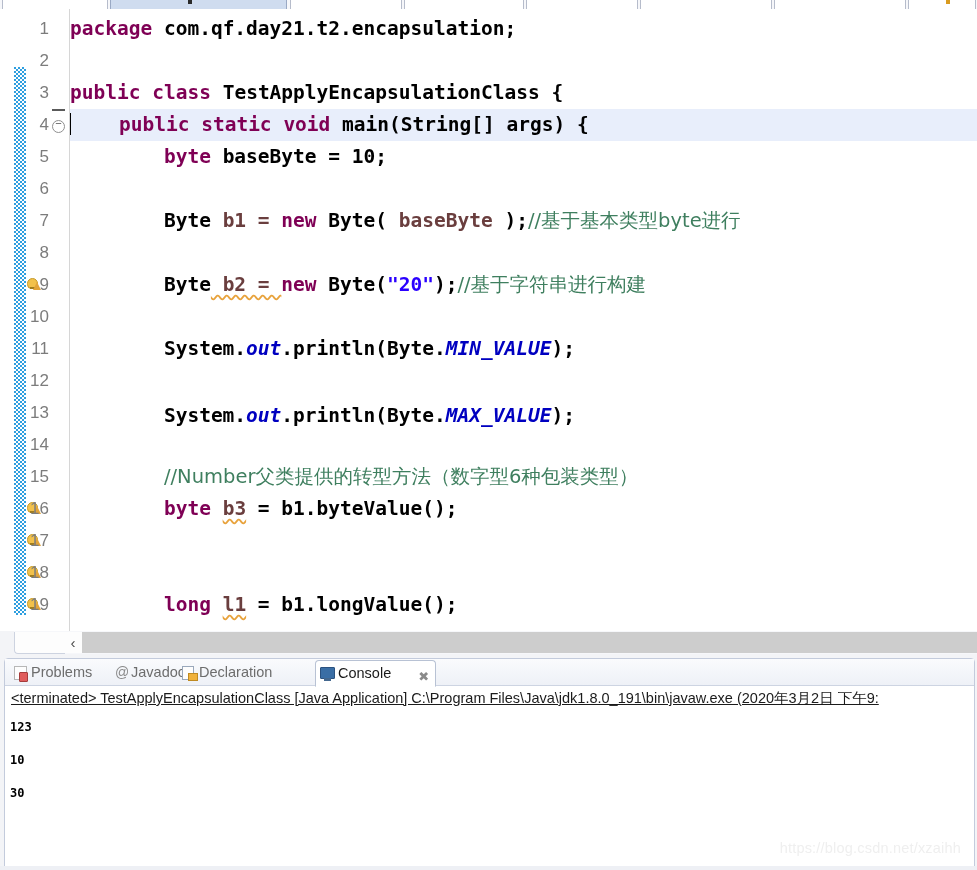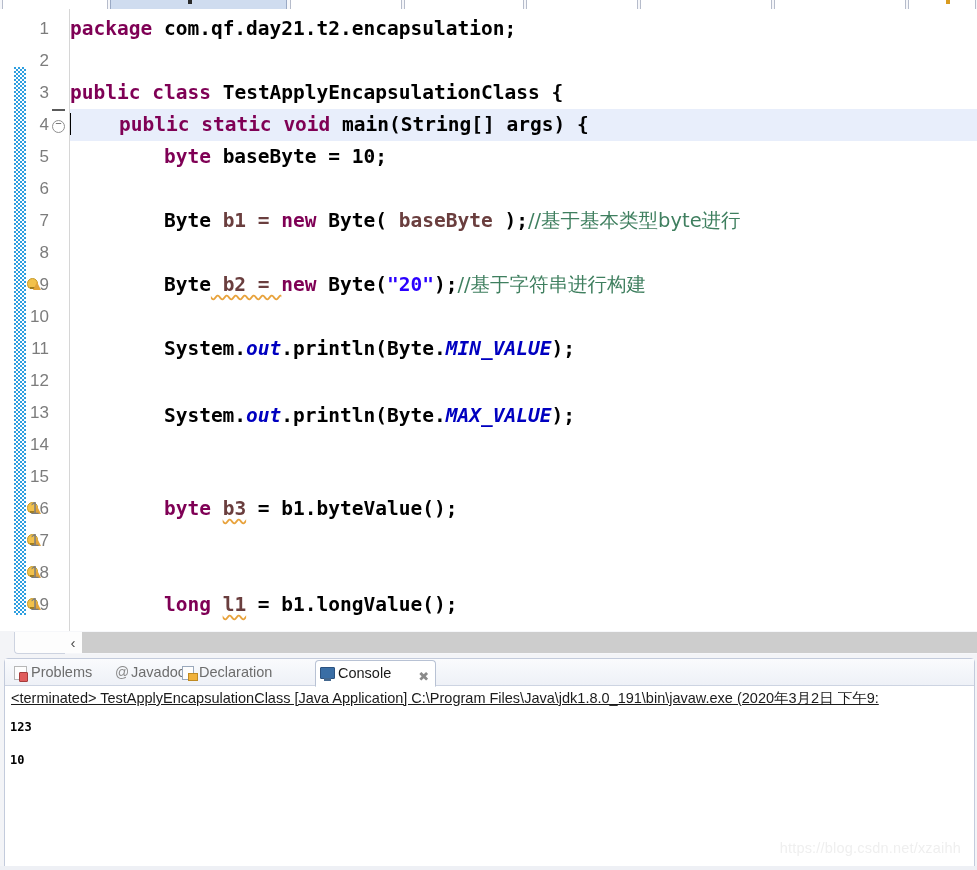--- a/index.html
+++ b/index.html
@@ -351,20 +351,21 @@
 
       <div class="row code" style="top:292px;"></div>
 
       <div class="row code" style="top:324px;"><span class="pl">        </span><span class="pl">System.</span><span class="sfld">out</span><span class="pl">.println(Byte.</span><span class="sfld">MIN_VALUE</span><span class="pl">);</span></div>
 
       <div class="row code" style="top:356px;margin-top:35px;"><span class="pl">        </span><span class="pl">System.</span><span class="sfld">out</span><span class="pl">.println(Byte.</span><span class="sfld">MAX_VALUE</span><span class="pl">);</span></div>
 
       <div class="row code" style="top:388px;"></div>
       <div class="row code" style="top:420px;"></div>
 
+      <div class="row code" style="top:452px;"><span class="pl">        </span><span class="cmt cmtcn">//Number父类提供的转型方法（数字型6种包装类型）</span></div>
 
       <div class="row code" style="top:484px;"><span class="pl">        </span><span class="kw">byte</span><span class="pl"> </span><span class="fld warnu">b3</span><span class="pl"> = b1.byteValue();</span></div>
 
 
 
       <div class="row code" style="top:580px;"><span class="pl">        </span><span class="kw">long</span><span class="pl"> </span><span class="fld warnu">l1</span><span class="pl"> = b1.longValue();</span></div>
     </div>
   </div>
 
   <div class="hscroll">
@@ -401,19 +402,20 @@
       </div>
     </div>
 
     <div class="console-head">&lt;terminated&gt; TestApplyEncapsulationClass [Java Application] C:\Program Files\Java\jdk1.8.0_191\bin\javaw.exe (2020年3月2日 下午9:</div>
 
     <div class="cscroll-left"></div>
 
     <div class="console-body">
       <div class="cline">123</div>
       <div class="cline">10</div>
+      <div class="cline">30</div>
     </div>
   </div>
 
   <div class="watermark">https://blog.csdn.net/xzaihh</div>
   <div class="bottombar"></div>
 
 </div>
 
 </body></html>

